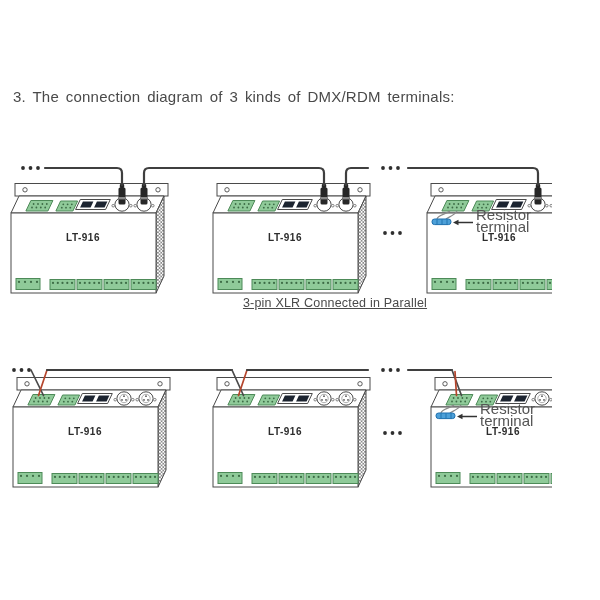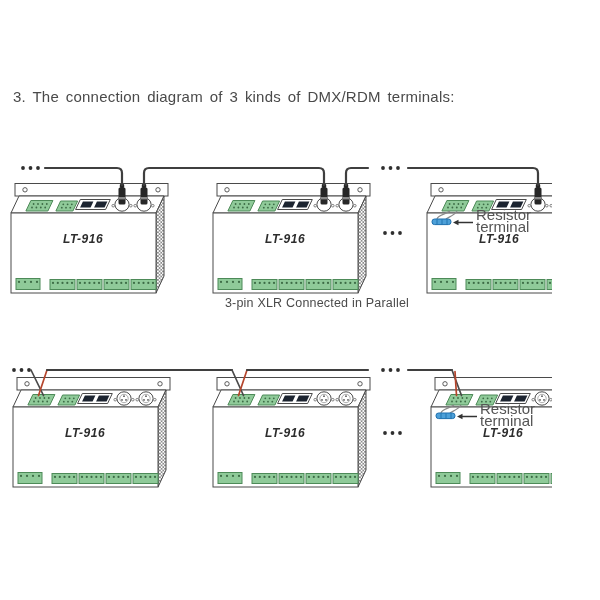--- a/index.html
+++ b/index.html
@@ -2,22 +2,22 @@
 <html><head>
 <meta charset="utf-8">
 <style>
   html,body{margin:0;padding:0;background:#fff;}
   .page{position:relative;width:552px;height:600px;background:#ffffff;overflow:hidden;
         font-family:"Liberation Sans", sans-serif;}
   .title{position:absolute;left:13px;top:88px;font-size:15px;color:#4a4a4a;
          letter-spacing:0.2px;word-spacing:2.5px;white-space:nowrap;}
   .caption{position:absolute;transform:translateX(-50%);font-size:12.5px;color:#4a4a4a;
            letter-spacing:0.2px;white-space:nowrap;}
-  .lt-label{position:absolute;transform:translateX(-50%);font-size:12px;font-weight:700;
-            color:#2d2d2d;letter-spacing:0.5px;white-space:nowrap;font-style:italic;}
+  .lt-label{position:absolute;transform:translateX(-50%);font-size:10px;font-weight:700;
+            color:#2d2d2d;letter-spacing:0.5px;white-space:nowrap;}
   .resistor-note{position:absolute;width:52px;font-size:15px;line-height:11.5px;color:#555555;}
   svg{position:absolute;left:0;top:0;}
 </style>
 </head>
 <body>
 
 <div class="page">
 
   <div class="title">3. The connection diagram of 3 kinds of DMX/RDM terminals:</div>
 
@@ -645,15 +645,15 @@
   <div class="lt-label" style="left:83px;top:232px;">LT-916</div>
   <div class="lt-label" style="left:285px;top:232px;">LT-916</div>
   <div class="lt-label" style="left:499px;top:232px;">LT-916</div>
   <div class="lt-label" style="left:85px;top:426px;">LT-916</div>
   <div class="lt-label" style="left:285px;top:426px;">LT-916</div>
   <div class="lt-label" style="left:503px;top:426px;">LT-916</div>
 
   <div class="resistor-note" style="left:476px;top:209px;">Resistor terminal</div>
   <div class="resistor-note" style="left:480px;top:403px;">Resistor terminal</div>
 
-  <div class="caption" style="left:317px;top:296px;">3-pin XLR Connected in Parallel</div>
+  <div class="caption" style="left:335px;top:296px;text-decoration:underline;">3-pin XLR Connected in Parallel</div>
 
 </div>
 
 </body></html>

